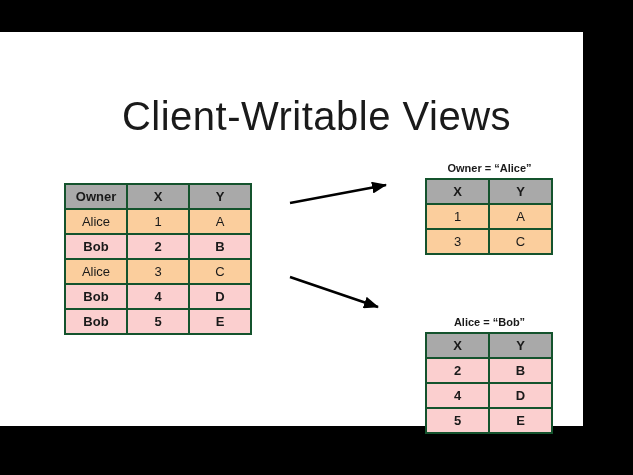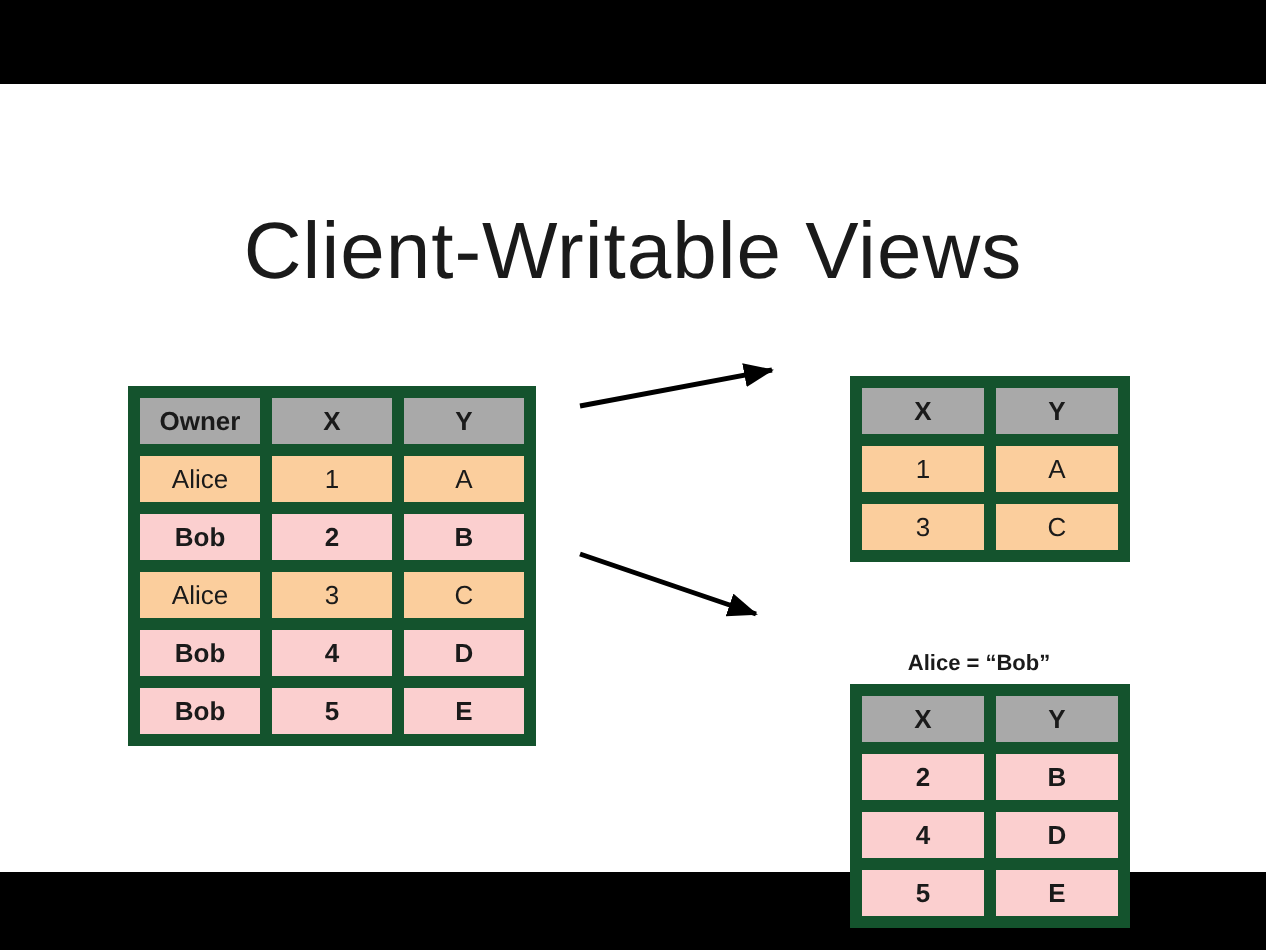--- a/index.html
+++ b/index.html
@@ -7,37 +7,37 @@
     width:633px;height:475px;
     font-family:"Liberation Sans","DejaVu Sans",sans-serif;
     background:#fff;
   }
   .stage{
     position:relative;width:633px;height:475px;
     background:var(--letterbox,#000);
     overflow:hidden;
   }
   .slide{
-    position:absolute;left:0;top:42px;width:633px;height:394px;
+    position:absolute;left:0;top:32px;width:583px;height:394px;
     background:var(--slide-bg,#fff);
   }
   .title{
     position:absolute;left:0;top:62px;width:633px;
     text-align:center;
     font-size:40px;line-height:44px;font-weight:300;
     letter-spacing:0.5px;
     color:var(--title-text,#1a1a1a);
   }
   table.tbl{
     position:absolute;
     border-collapse:collapse;
     table-layout:fixed;
   }
   .tbl th,.tbl td{
-    border:6px solid #14532d;
+    border:2px solid #14532d;
     padding:0;
     height:23px;
     text-align:center;
     vertical-align:middle;
     font-size:13px;
     color:var(--table-text,#1a1a1a);
   }
   .tbl th{
     background:var(--header-bg,#a9a9a9);
     font-weight:bold;
@@ -103,20 +103,21 @@
           <td>D</td>
         </tr>
         <tr class="row-bob">
           <td>Bob</td>
           <td>5</td>
           <td>E</td>
         </tr>
       </tbody>
     </table>
 
+    <div class="view-label alice-label">Owner = “Alice”</div>
     <table class="tbl view-tbl alice-tbl">
       <thead>
         <tr>
           <th>X</th>
           <th>Y</th>
         </tr>
       </thead>
       <tbody>
         <tr class="row-alice">
           <td>1</td>

